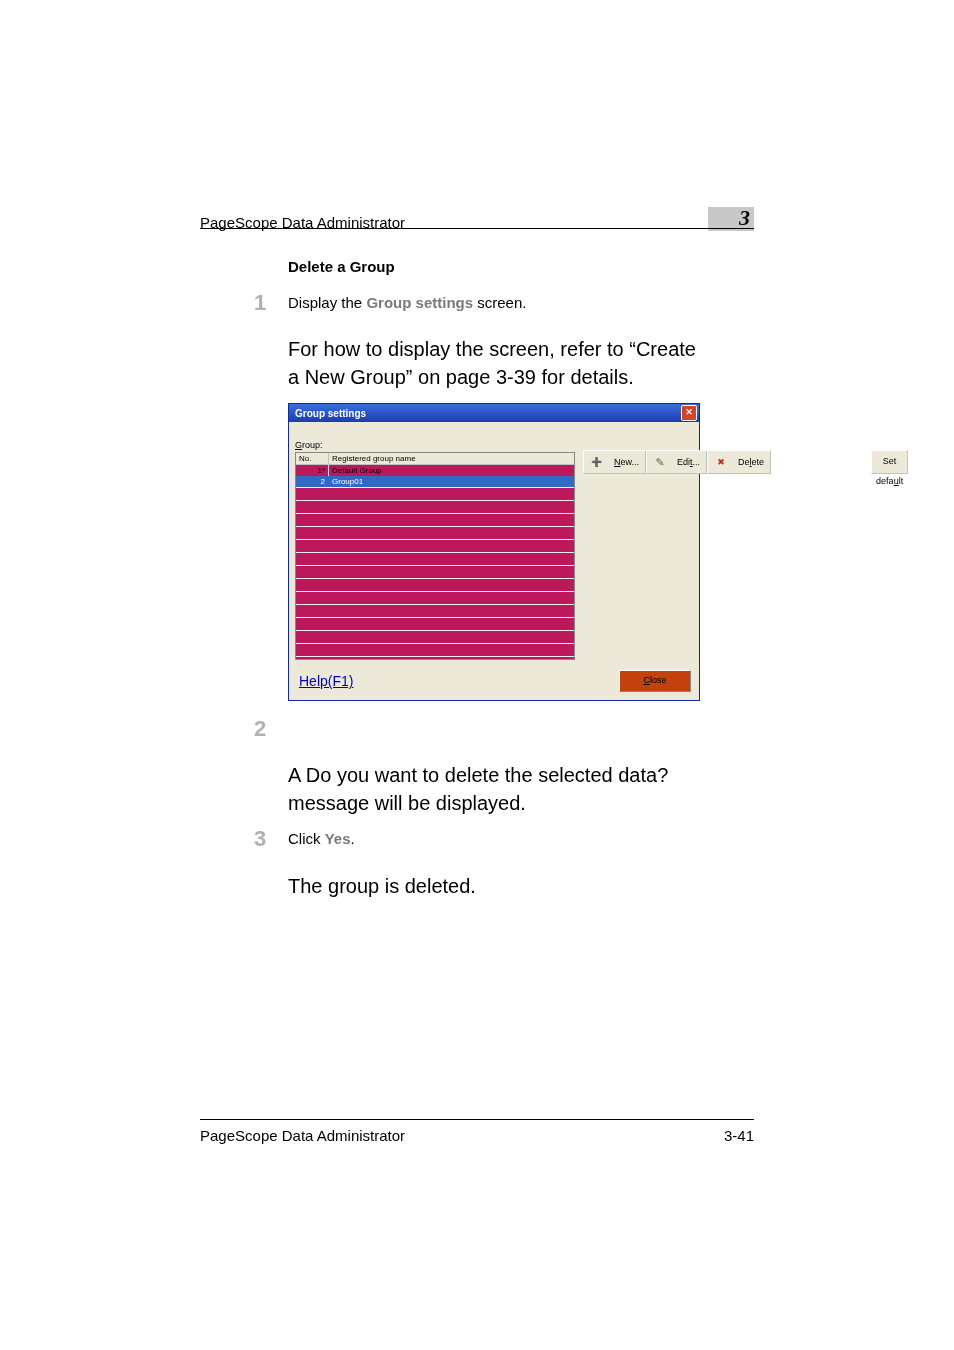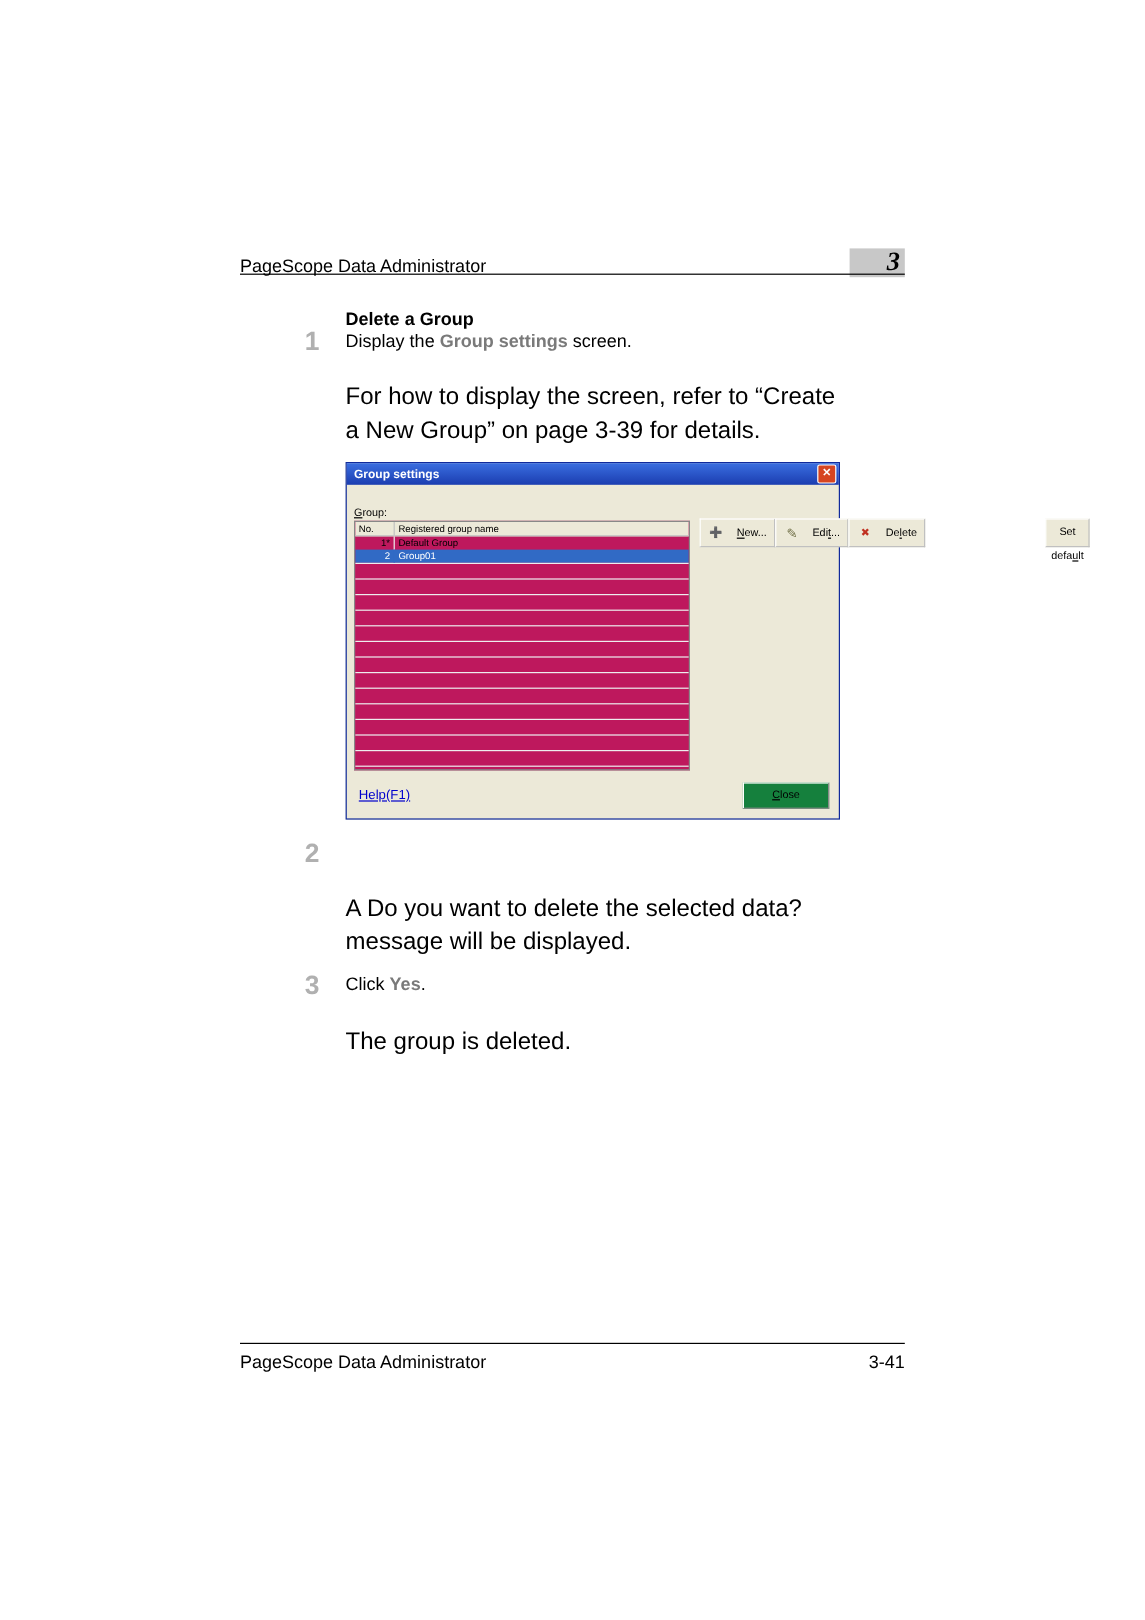--- a/index.html
+++ b/index.html
@@ -54,20 +54,21 @@
   }
   .body {
     position: absolute;
     top: 258px;
     left: 288px;
     right: 256px;
   }
   .section-title {
     font-size: 15px;
     font-weight: bold;
+    margin-bottom: 18px;
   }
   .step {
     display: flex;
     align-items: flex-start;
     margin-bottom: 4px;
   }
   .step-num {
     color: #b0b0b0;
     font-size: 22px;
     font-weight: bold;
@@ -227,30 +228,30 @@
     line-height: 20px;
   }
   .dialog-footer {
     display: flex;
     justify-content: space-between;
     align-items: center;
     padding: 4px 8px 8px 10px;
   }
   .help-link {
     color: #0000cc;
-    font-size: 11px;
+    font-size: 14px;
     text-decoration: underline;
   }
   .close-dialog-btn {
     width: 70px;
     height: 20px;
     border: 1px solid #888;
     border-top-color: #fff;
     border-left-color: #fff;
-    background: #15803d;
+    background: #c2410c;
     font-size: 9px;
     text-align: center;
     line-height: 18px;
   }
 
   .footer-line {
     position: absolute;
     bottom: 230px;
     left: 200px;
     right: 200px;

